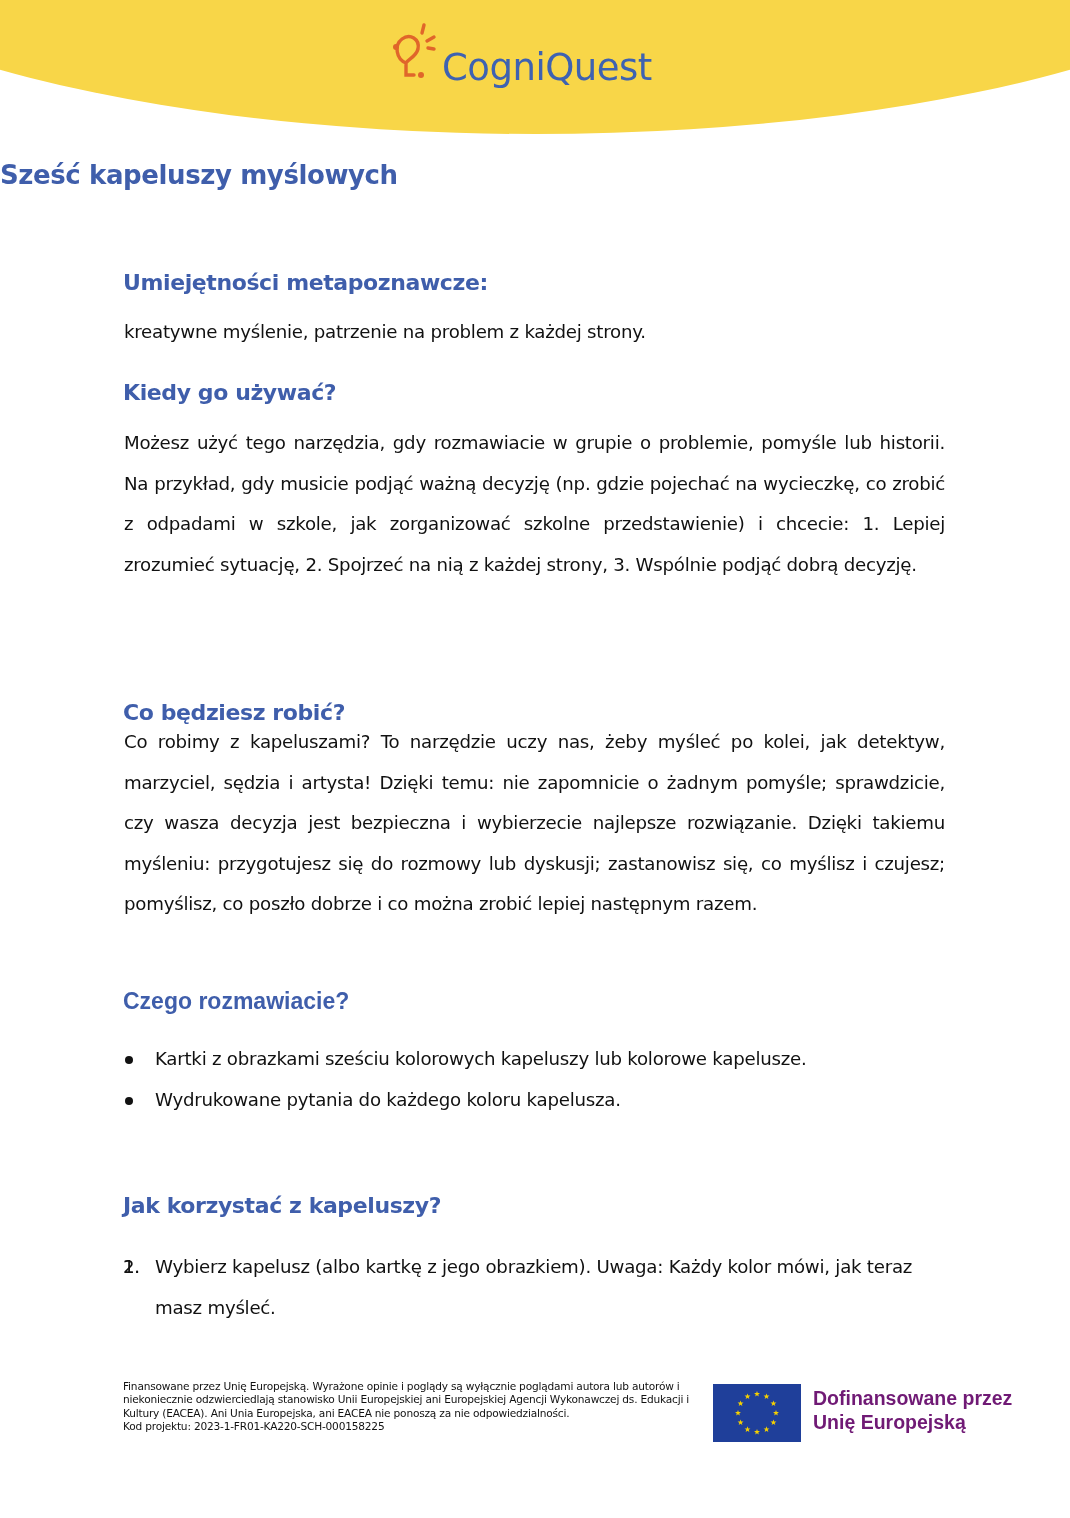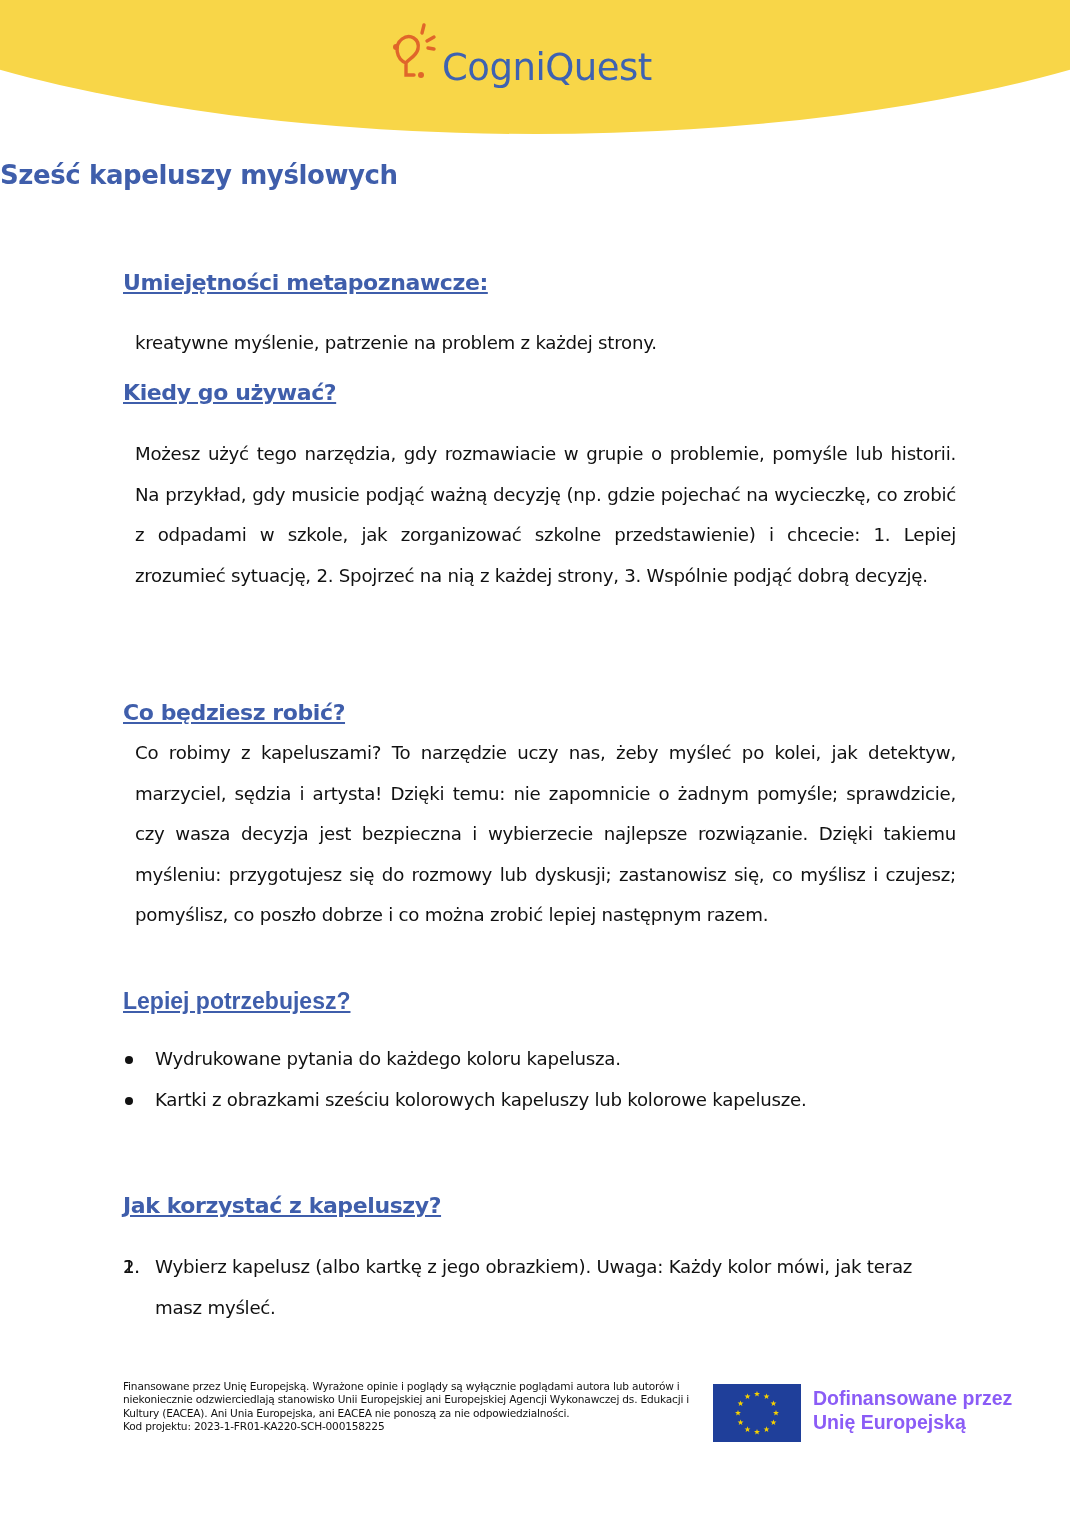--- a/index.html
+++ b/index.html
@@ -20,25 +20,25 @@
     font-family: "DejaVu Sans", sans-serif; font-size: 37px; color: #3e62b1;
     margin-left: 2px; letter-spacing: -0.5px; position: relative; top: 16px;
   }
   .doc-title {
     position: absolute; left: 0; right: 0; top: 160px; 
     font-family: "DejaVu Sans", sans-serif; font-weight: bold; font-size: 26px;
     color: #3f5eab; letter-spacing: -0.4px; margin: 0;
   }
   .h {
     font-family: "DejaVu Sans", sans-serif; font-weight: bold; font-size: 22px;
-    color: #3f5eab; margin: 0; letter-spacing: -0.4px; position: absolute; left: 123px; text-decoration: underline;
+    color: #3f5eab; margin: 0; letter-spacing: -0.4px; position: absolute; left: 123px;
   }
   .h.alt { font-family: "Liberation Sans", sans-serif; font-size: 23px; letter-spacing: 0; }
   .p {
-    position: absolute; left: 123px; width: 821px; margin: 12px;
+    position: absolute; left: 123px; width: 821px; margin: 1px;
     font-family: "DejaVu Sans", sans-serif; font-size: 18.2px; line-height: 40.5px;
     text-align: justify; letter-spacing: -0.25px; color: #111;
   }
   .p.single { line-height: 30px; }
   .list { position: absolute; left: 123px; width: 830px; margin: 0; padding: 0; list-style: none; }
   .list li {
     position: relative; padding-left: 32px; font-size: 18.2px; line-height: 40.5px;
     letter-spacing: -0.25px; font-family: "DejaVu Sans", sans-serif; color: #111;
   }
   .list .marker { position: absolute; left: 0; top: 0; width: 32px; }
@@ -48,21 +48,21 @@
   }
   .footer-text {
     position: absolute; left: 123px; top: 1380px; width: 580px;
     font-family: "DejaVu Sans", sans-serif; font-size: 10.6px; line-height: 13.4px;
     color: #111; letter-spacing: -0.2px;
   }
   .eu-flag { position: absolute; left: 713px; top: 1384px; width: 88px; height: 58px; background: #1f3f9a; }
   .eu-label {
     position: absolute; left: 813px; top: 1386px;
     font-family: "Liberation Sans", sans-serif; font-weight: bold; font-size: 19.5px;
-    line-height: 24px; color: #8b5cf6;
+    line-height: 24px; color: #701a75;
   }
 </style>
 </head>
 <body>
 
 <div class="header-bg"></div>
 
 <div class="logo">
   <svg viewBox="0 0 54 64">
     <g fill="none" stroke="#e0662a" stroke-width="3.4" stroke-linecap="round">
@@ -81,28 +81,28 @@
 
 <h2 class="h" style="top:270px">Umiejętności metapoznawcze:</h2>
 <p class="p single" style="top:316px">kreatywne myślenie, patrzenie na problem z każdej strony.</p>
 
 <h2 class="h" style="top:380px">Kiedy go używać?</h2>
 <p class="p" style="top:422px">Możesz użyć tego narzędzia, gdy rozmawiacie w grupie o problemie, pomyśle lub historii. Na przykład, gdy musicie podjąć ważną decyzję (np. gdzie pojechać na wycieczkę, co zrobić z odpadami w szkole, jak zorganizować szkolne przedstawienie) i chcecie: 1. Lepiej zrozumieć sytuację, 2. Spojrzeć na nią z każdej strony, 3. Wspólnie podjąć dobrą decyzję.</p>
 
 <h2 class="h" style="top:700px">Co będziesz robić?</h2>
 <p class="p" style="top:721px">Co robimy z kapeluszami? To narzędzie uczy nas, żeby myśleć po kolei, jak detektyw, marzyciel, sędzia i artysta! Dzięki temu: nie zapomnicie o żadnym pomyśle; sprawdzicie, czy wasza decyzja jest bezpieczna i wybierzecie najlepsze rozwiązanie. Dzięki takiemu myśleniu: przygotujesz się do rozmowy lub dyskusji; zastanowisz się, co myślisz i czujesz; pomyślisz, co poszło dobrze i co można zrobić lepiej następnym razem.</p>
 
-<h2 class="h alt" style="top:988px">Lepiej potrzebujesz?</h2>
+<h2 class="h alt" style="top:988px">Czego rozmawiacie?</h2>
 <ul class="list" style="top:1039px">
   <li><span class="marker">
         <span class="bullet-dot"></span>
-      </span><span>Wydrukowane pytania do każdego koloru kapelusza.</span></li>
+      </span><span>Kartki z obrazkami sześciu kolorowych kapeluszy lub kolorowe kapelusze.</span></li>
   <li><span class="marker">
         <span class="bullet-dot"></span>
-      </span><span>Kartki z obrazkami sześciu kolorowych kapeluszy lub kolorowe kapelusze.</span></li>
+      </span><span>Wydrukowane pytania do każdego koloru kapelusza.</span></li>
 </ul>
 
 <h2 class="h" style="top:1193px">Jak korzystać z kapeluszy?</h2>
 <ol class="list" style="top:1247px; width:821px">
   <li><span class="marker">1.</span></li>
   <li><span class="marker">2.</span><span>Wybierz kapelusz (albo kartkę z jego obrazkiem). Uwaga: Każdy kolor mówi, jak teraz masz myśleć.</span></li>
 </ol>
 
 <div class="footer-text">
   <div>Finansowane przez Unię Europejską. Wyrażone opinie i poglądy są wyłącznie poglądami autora lub autorów i niekoniecznie odzwierciedlają stanowisko Unii Europejskiej ani Europejskiej Agencji Wykonawczej ds. Edukacji i Kultury (EACEA). Ani Unia Europejska, ani EACEA nie ponoszą za nie odpowiedzialności.</div>

